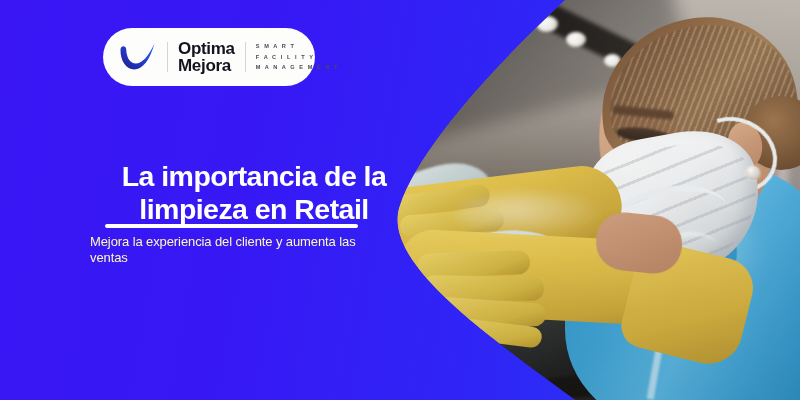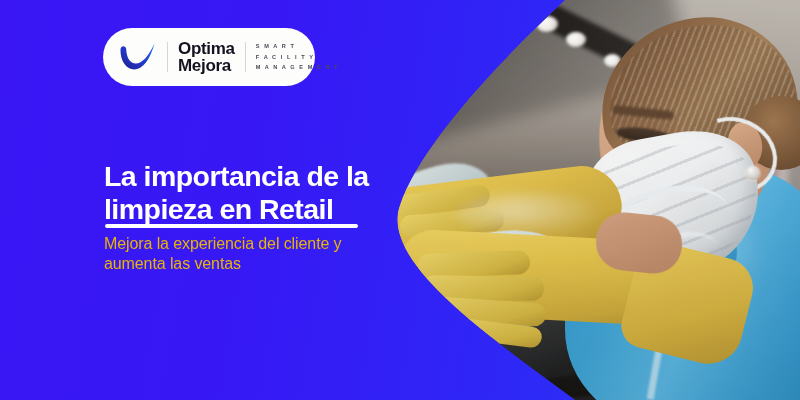--- a/index.html
+++ b/index.html
@@ -431,38 +431,39 @@
   .headline {
     position: absolute;
     left: 104px; top: 160px;
     width: 300px;
     margin: 0;
     font-size: 28.5px;
     font-weight: 700;
     line-height: 1.16;
     letter-spacing: -.55px;
     color: #ffffff;
+    text-align: center;
   }
   .rule {
     position: absolute;
     left: 105px; top: 224px;
     width: 253px; height: 4px;
     background: #ffffff;
     border-radius: 2px;
   }
   .subhead {
     position: absolute;
-    left: 104px; top: 234px;
+    left: 90px; top: 234px;
     width: 300px;
     margin: 0;
-    font-size: 16px;
+    font-size: 13px;
     font-weight: 400;
     line-height: 1.26;
     letter-spacing: -.1px;
-    color: #eab308;
+    color: #fef9c3;
   }
 </style>
 </head>
 <body>
 
 <div class="banner">
 
   <div class="photo-layer">
     <div class="photo">
       <div class="bg-wall"></div>

